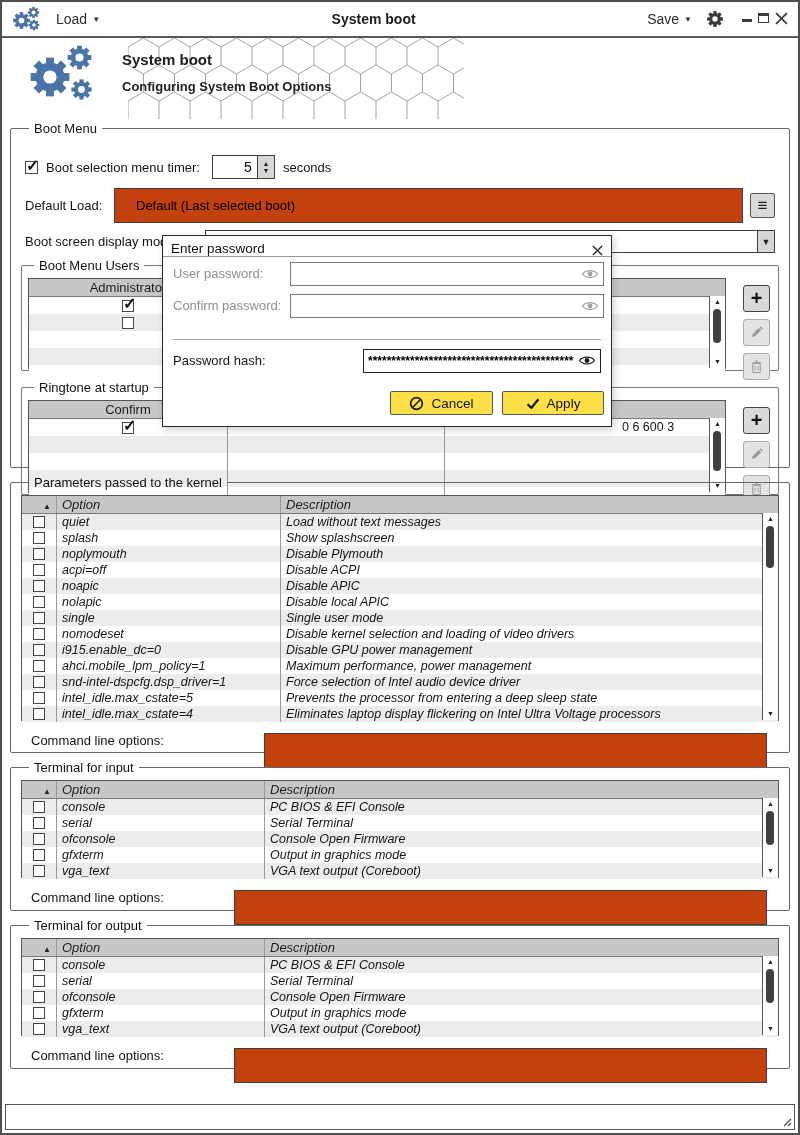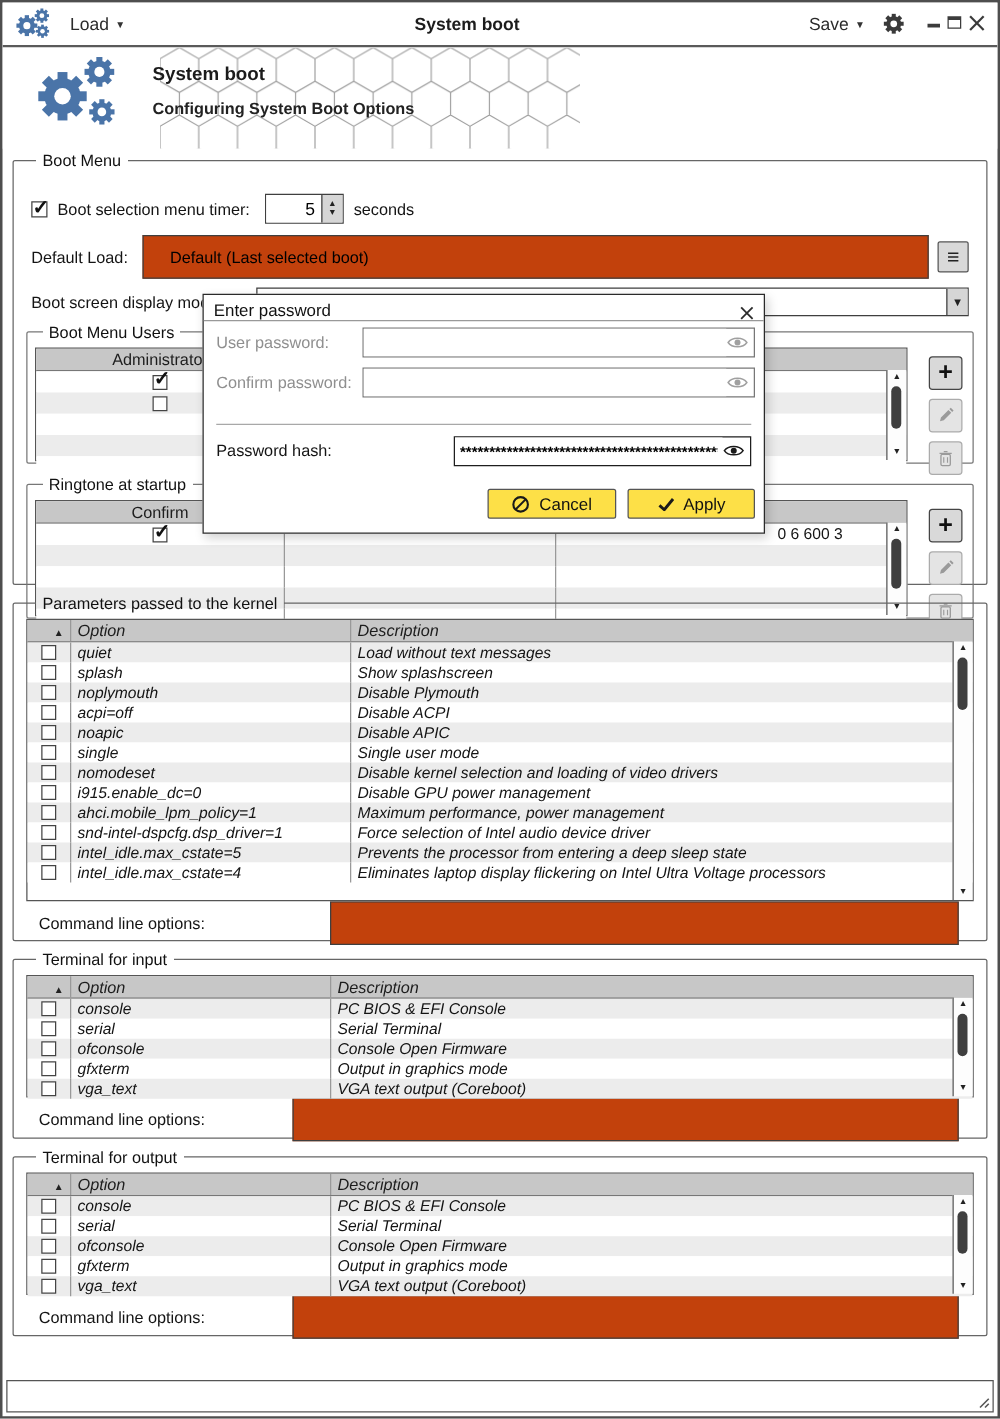--- a/index.html
+++ b/index.html
@@ -83,21 +83,21 @@
   .ring-grid { grid-template-columns:198px 217px 1fr; }
   .urow { height:17px; }
   .urow > div { height:17px; line-height:17px; }
   .ring-val { display:inline-block; margin-left:172px; font-size:12.5px; }
 
   
   .ktbl { margin:3px 4px 0 4px;font-style:italic; }
   .kgrid { grid-template-columns:34px 224px 1fr; }
   .tgrid { grid-template-columns:34px 208px 1fr; }
   .sorthead { text-align:right; }
-  .cmdrow { display:flex; align-items:center; margin:0 4px 2px 14px; font-size:13px; color:#141414; }
+  .cmdrow { display:flex; margin:12px 4px 2px 14px; font-size:13px; color:#141414; }
   .cmdrow .text-input { margin-left:24px; flex:1; margin-right:12px; }
   .kernel .cmdrow .text-input { margin-left:100px; }
 
   
   .modal { position:absolute; left:160px; top:233px; width:450px; height:192px; background:#fff; border:1.6px solid #2a2a2a; z-index:50; box-shadow:2px 3px 8px rgba(0,0,0,0.18); }
   .m-title { height:21px; border-bottom:1px solid #999; display:flex; align-items:flex-end; padding:0 8px; }
   .m-title .mt { flex:1; font-size:13.5px; color:#111; }
   .m-row { position:absolute; left:10px; right:7px; display:flex; align-items:center; }
   .m-lbl-dim { font-size:13px; color:#8f8f8f; }
   .m-lbl { font-size:13px; color:#141414; }
@@ -395,20 +395,27 @@
   </div>
 
   <div class="trow kgrid">
     <div class="ccheck">
               <span class="cb"></span>
             </div>
     <div class="bdl">noapic</div>
     <div class="bdl">Disable APIC</div>
   </div>
 
+  <div class="trow kgrid">
+    <div class="ccheck">
+              <span class="cb"></span>
+            </div>
+    <div class="bdl">nolapic</div>
+    <div class="bdl">Disable local APIC</div>
+  </div>
 
   <div class="trow kgrid">
     <div class="ccheck">
               <span class="cb"></span>
             </div>
     <div class="bdl">single</div>
     <div class="bdl">Single user mode</div>
   </div>
 
   <div class="trow kgrid">

